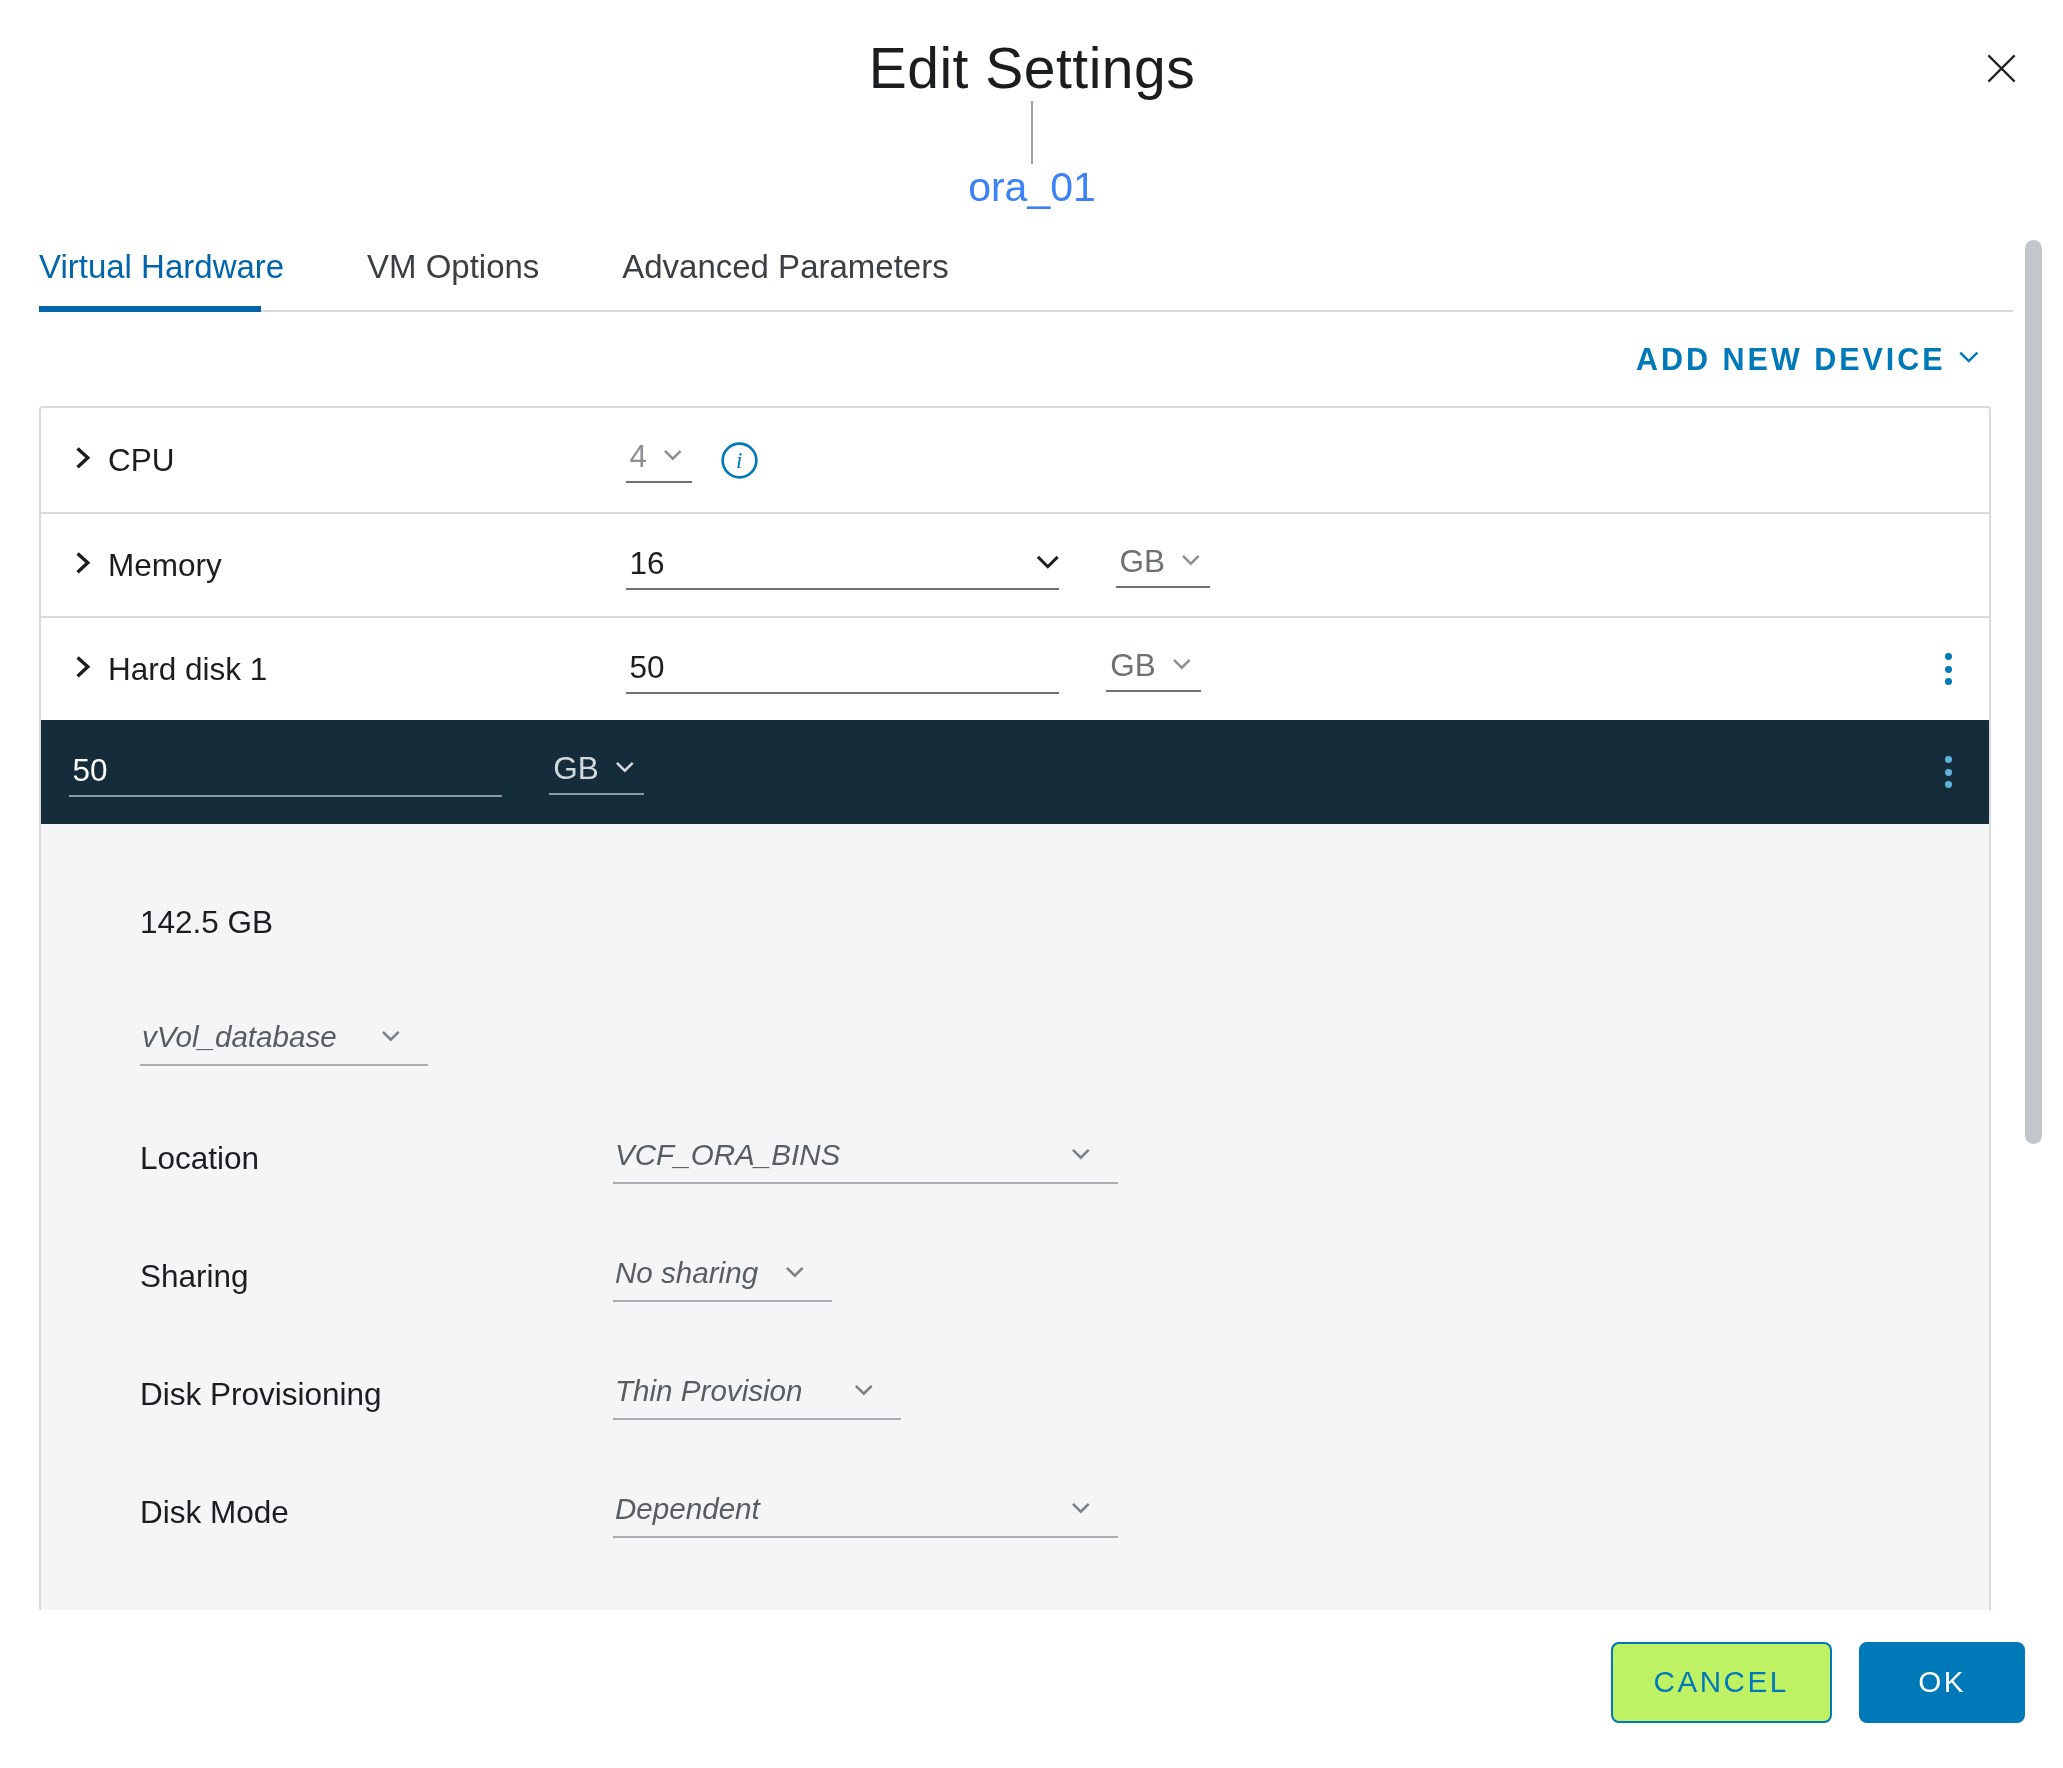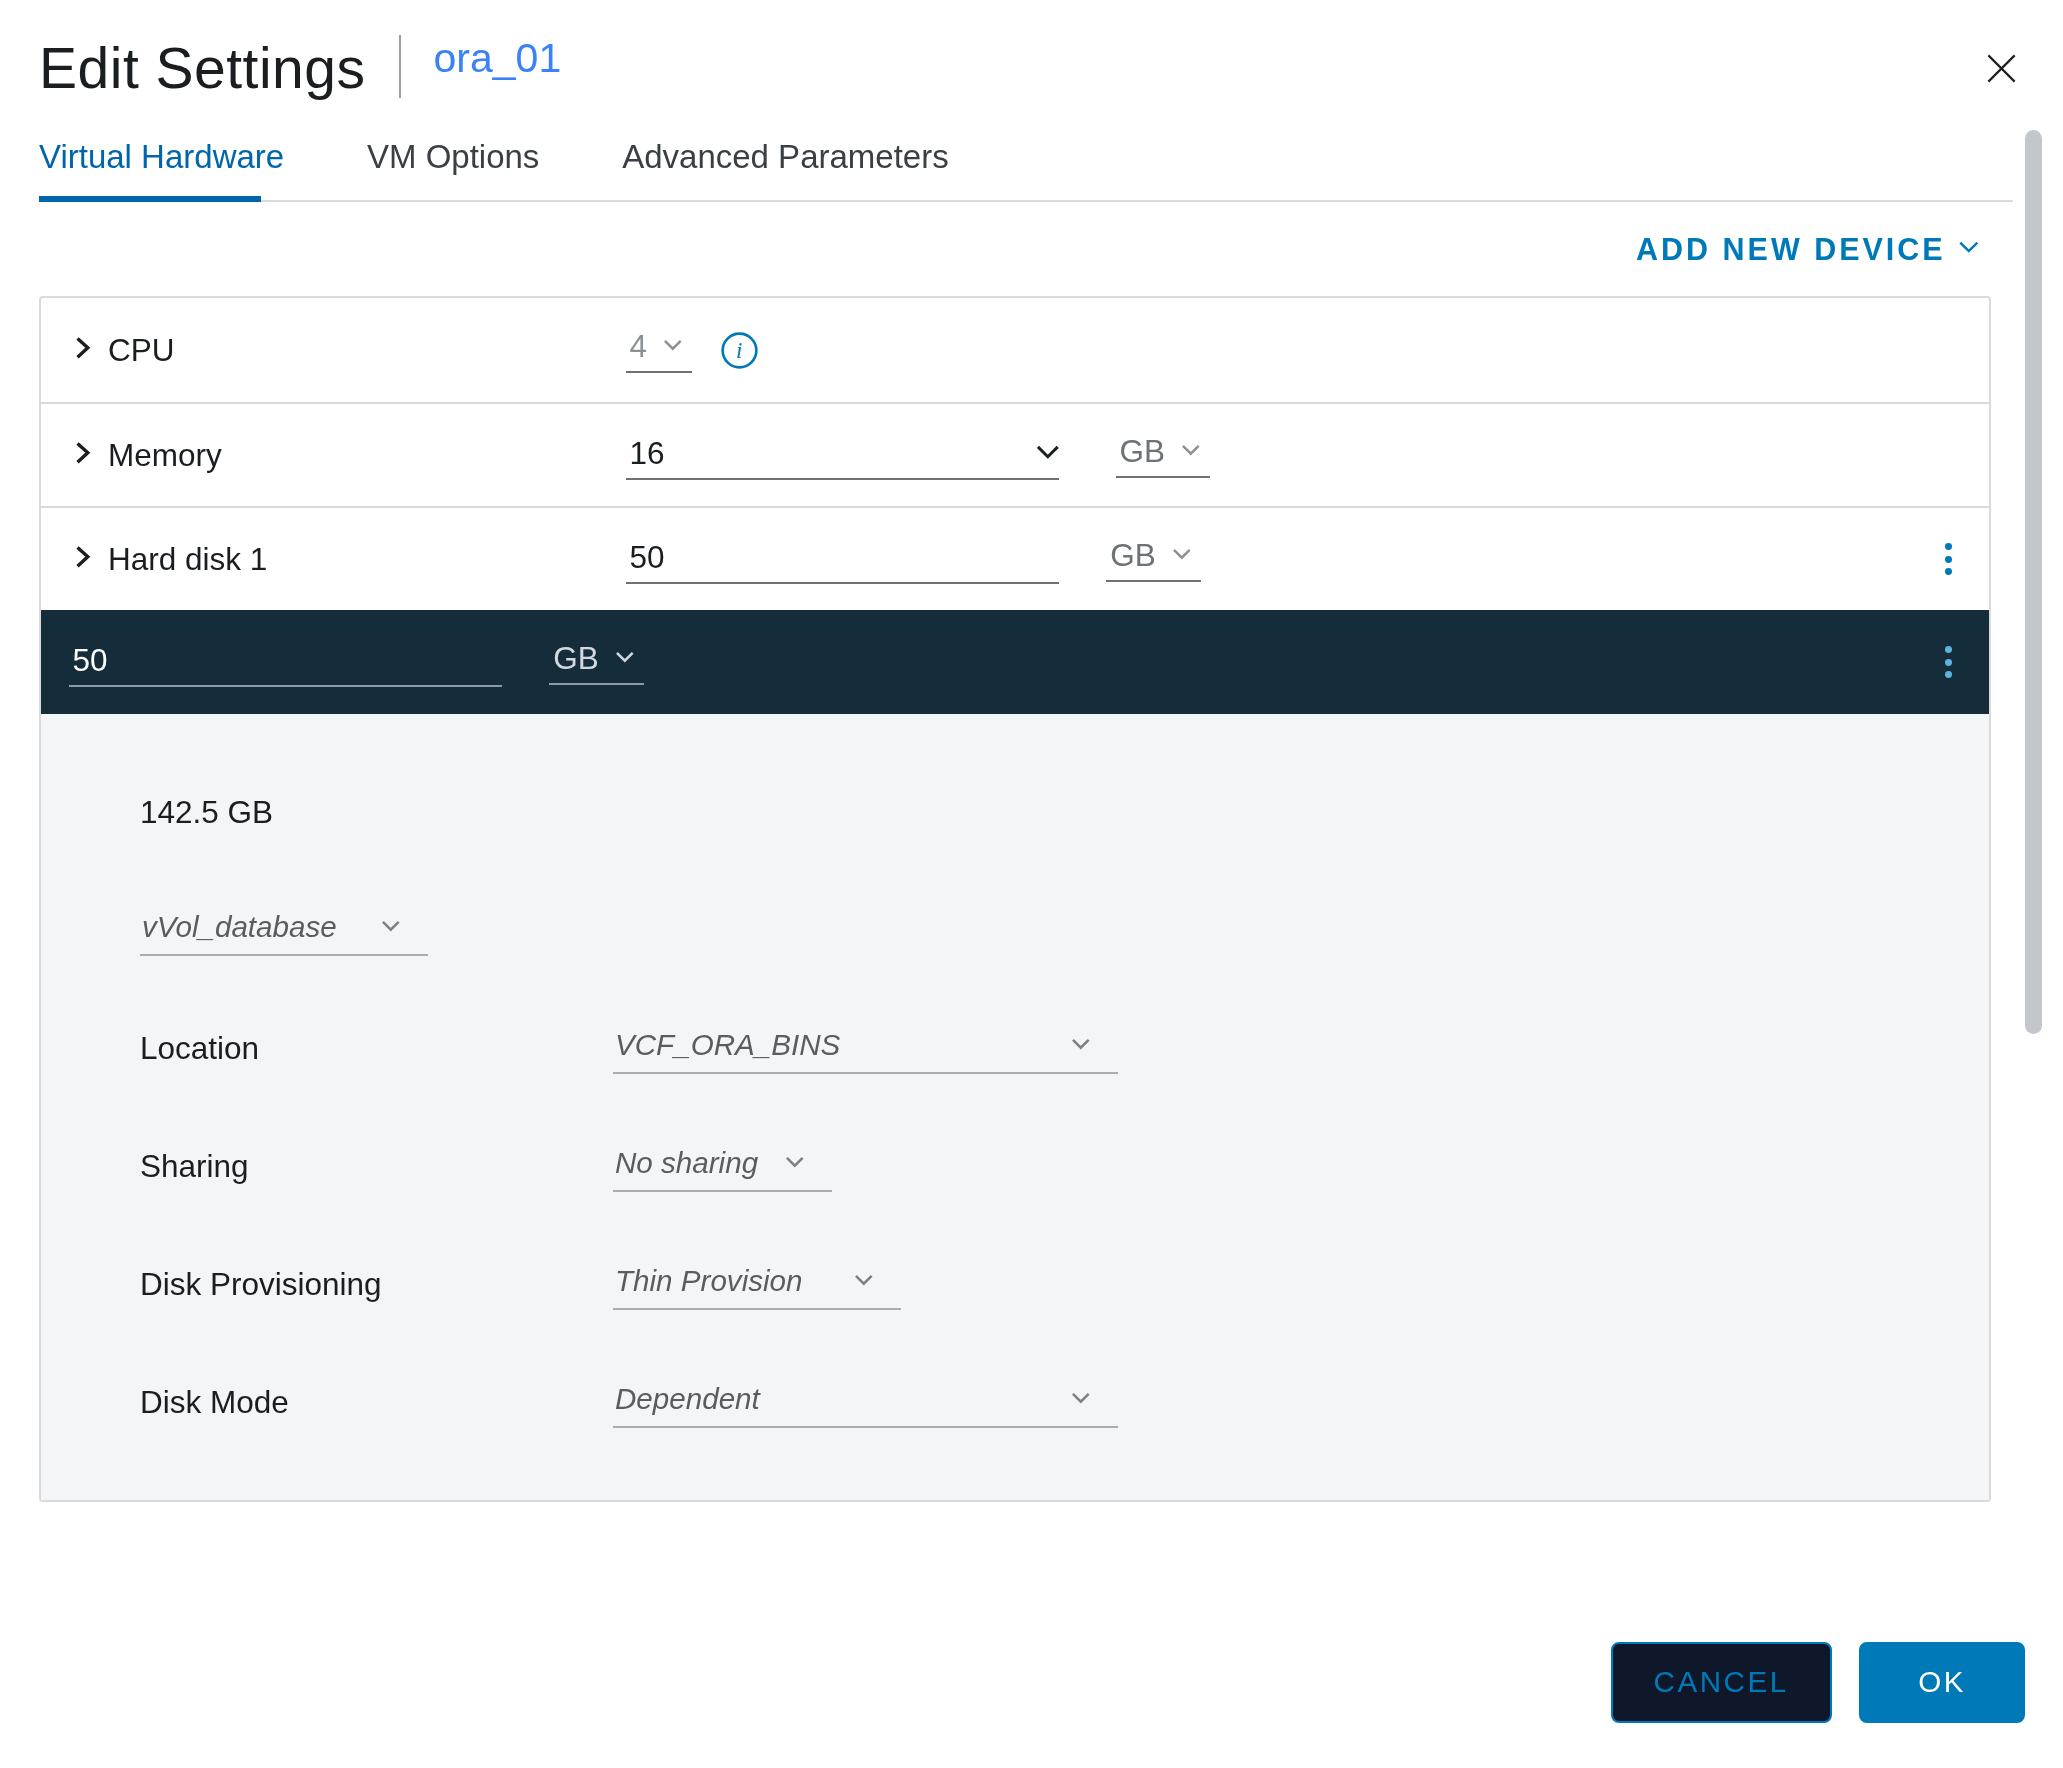--- a/index.html
+++ b/index.html
@@ -19,23 +19,24 @@
     height: 1768px;
     display: flex;
     flex-direction: column;
     position: relative;
     box-sizing: border-box;
   }
 
   
   .dialog-header {
     display: flex;
-    align-items: flex-start;
+    align-items: center;
     padding: 35px 39px 23.6px 39px;
     position: relative;
+    flex-direction: column;
   }
   .dialog-title {
     font-size: 57px;
     font-weight: 300;
     letter-spacing: 0.5px;
   }
   .title-divider {
     width: 2px;
     height: 63px;
     background: #9aa0a6;
@@ -283,21 +284,21 @@
   }
   .btn{
     font-size:29.6px;
     letter-spacing:2.5px;
     font-weight:500;
     padding: 21.7px 41px;
     border-radius:7.9px;
     cursor:pointer;
   }
   .btn-secondary{
-    background:#0f172a;
+    background:#bef264;
     color:#0079b8;
     border:2px solid #0079b8;
   }
   .btn-primary{
     background:#0079b8;
     color:#ffffff;
     border:2px solid #0079b8;
     padding:21.7px 57px;
   }
 </style>

